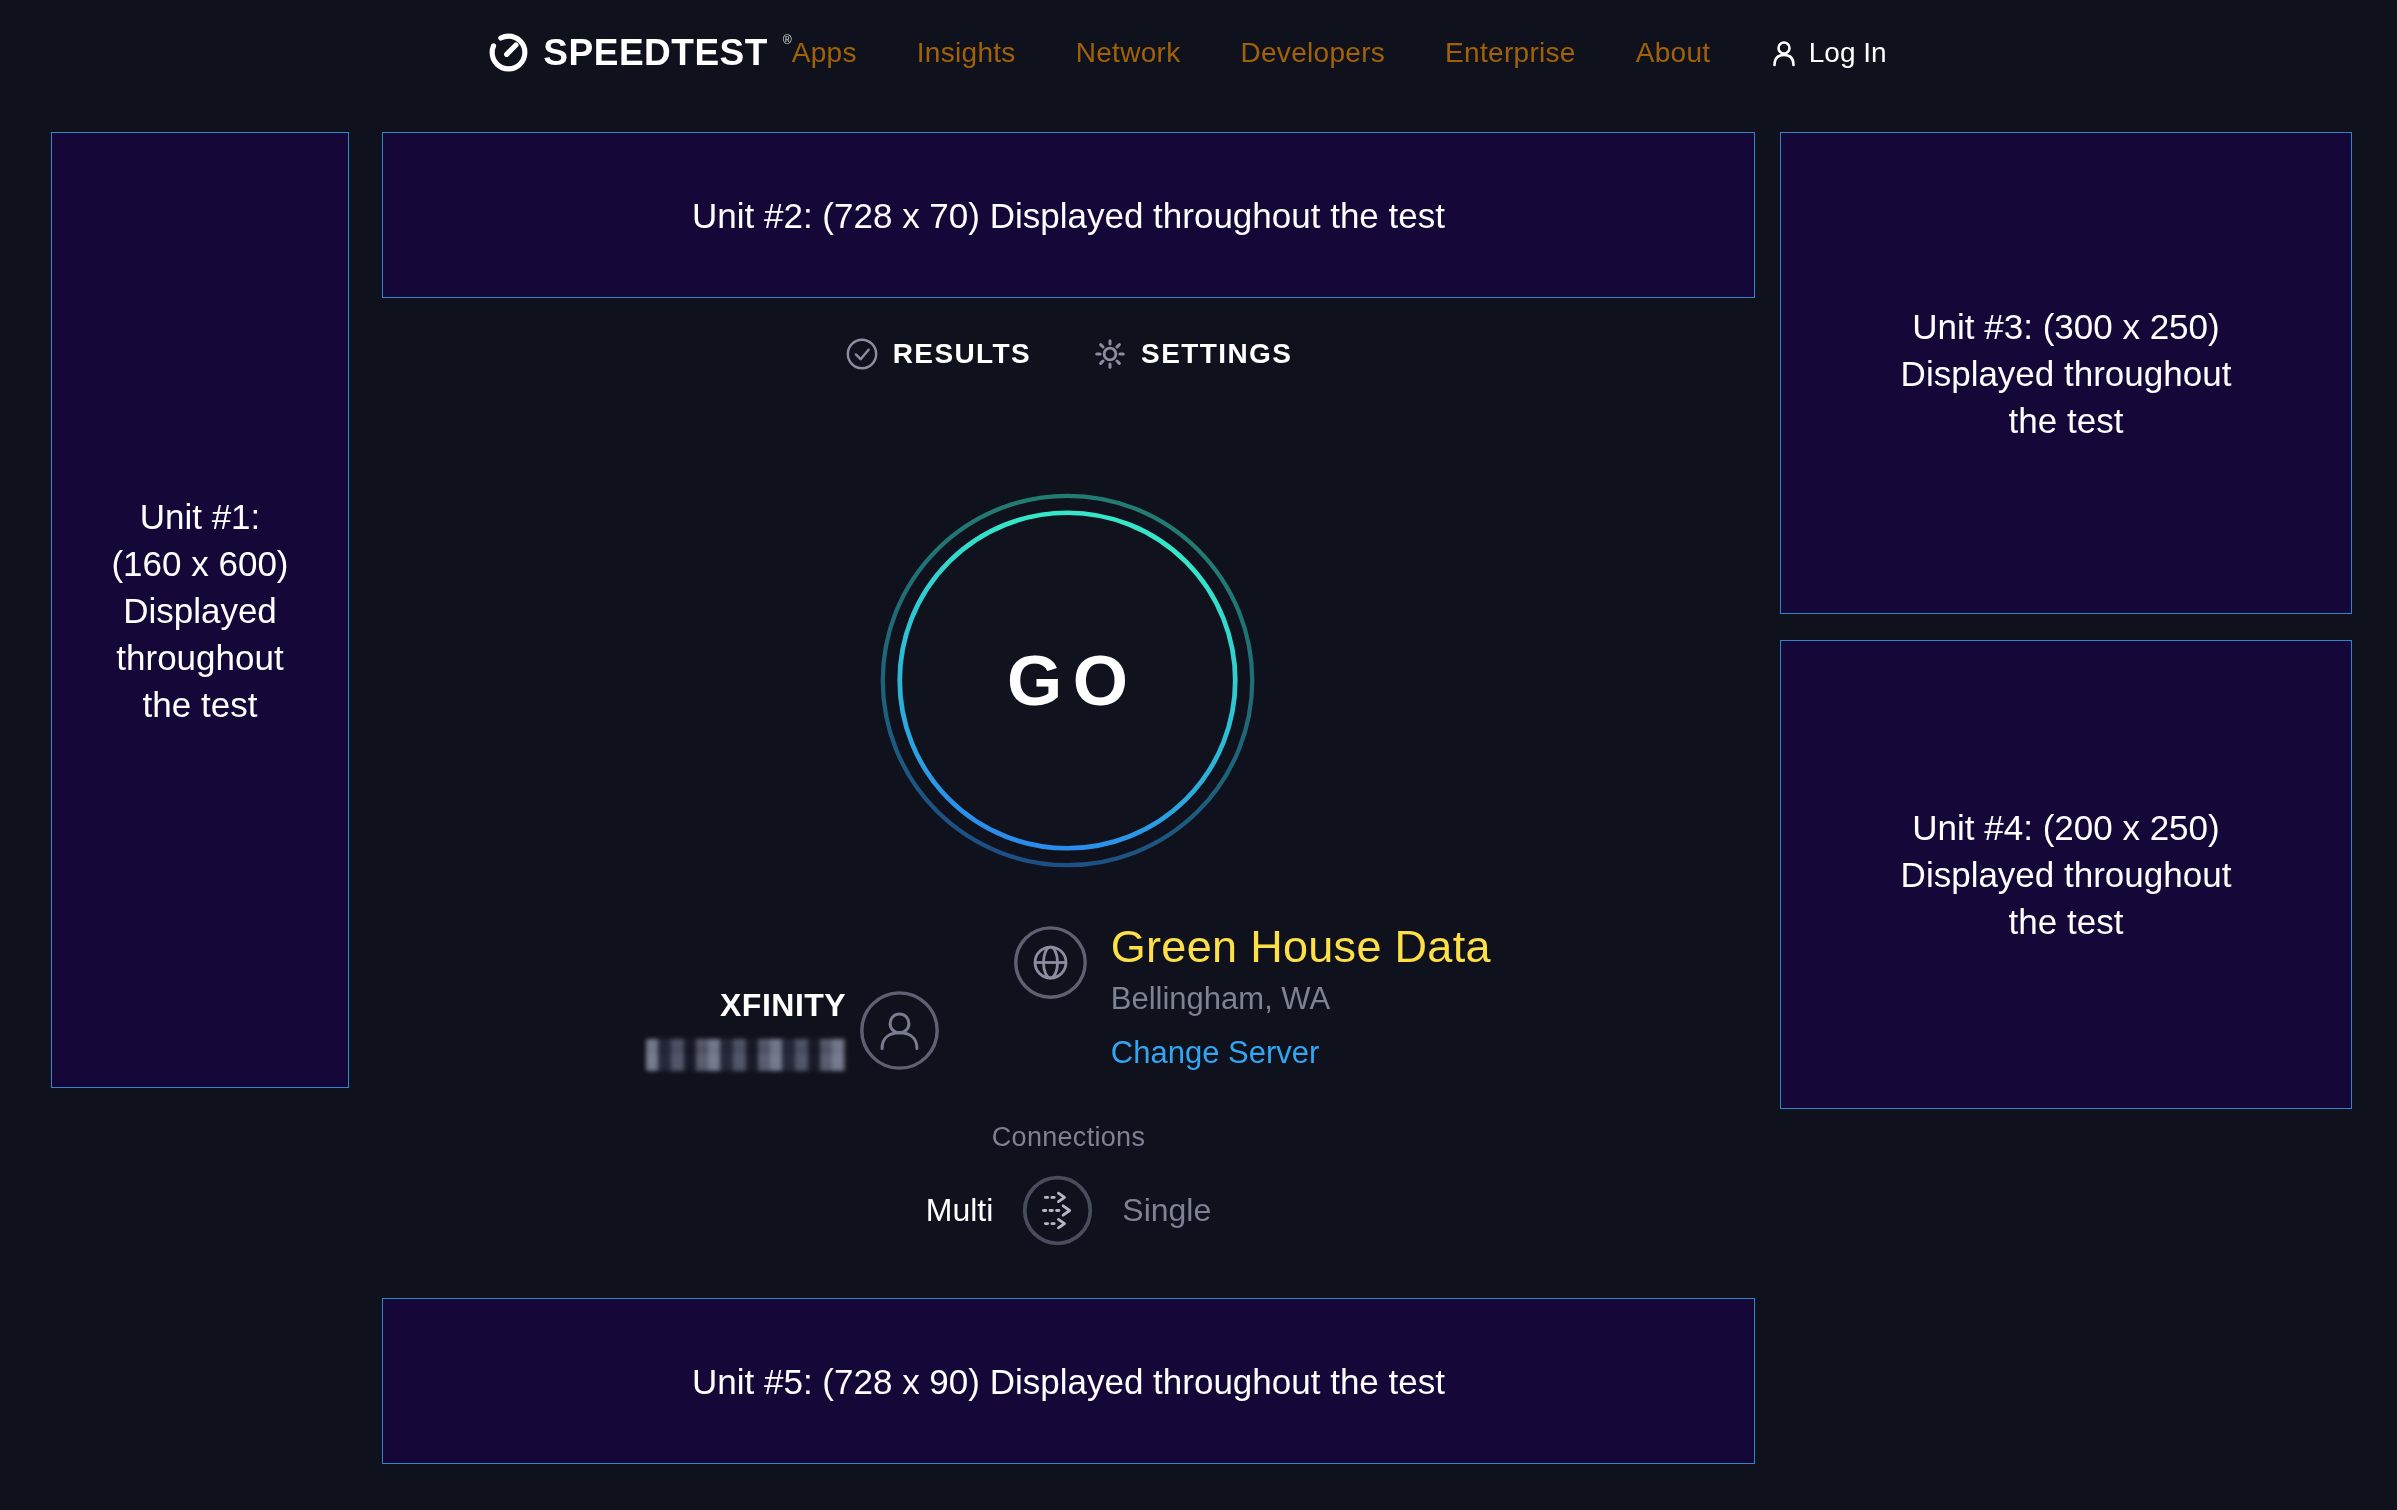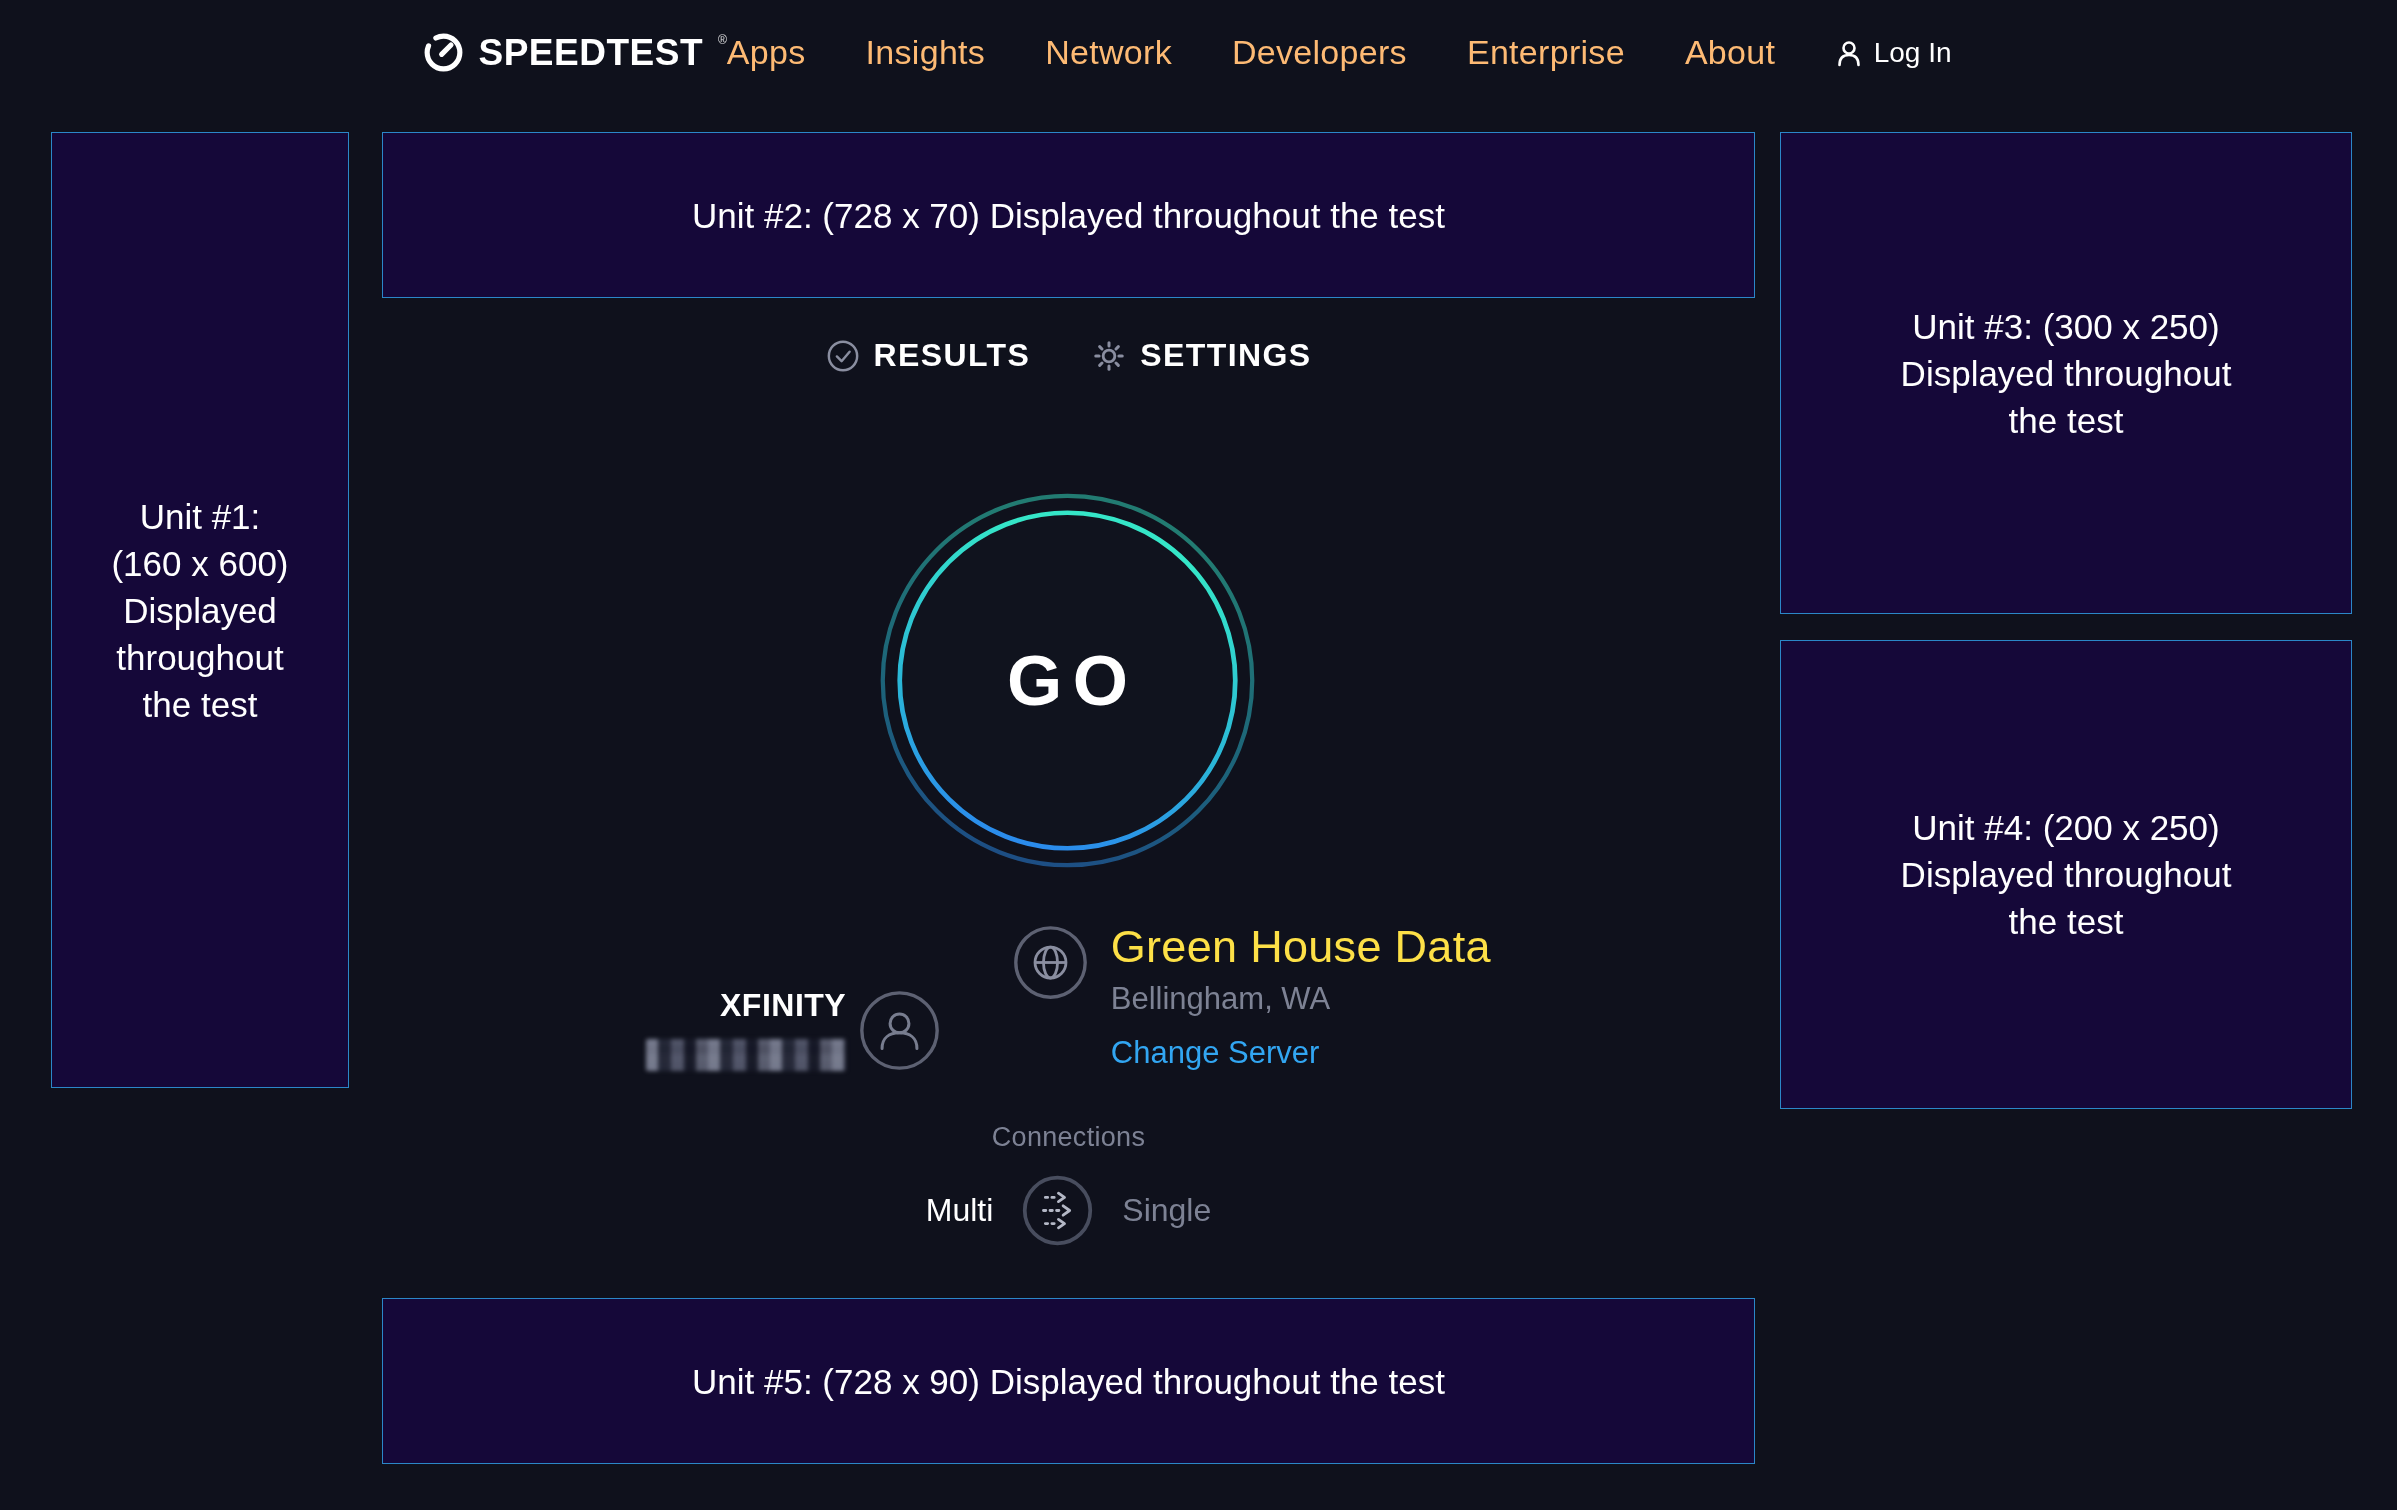--- a/index.html
+++ b/index.html
@@ -7,37 +7,37 @@
         font-family:"Liberation Sans",sans-serif;-webkit-font-smoothing:antialiased;}
 
   
   .navbar{position:absolute;top:0;left:0;width:2397px;height:105px;display:flex;
           align-items:center;justify-content:center;box-sizing:border-box;
           padding:0 75px 0 52px;}
   .logo{display:flex;align-items:center;gap:13px;color:#ffffff;cursor:pointer;}
   .logo-text{font-size:37px;font-weight:700;letter-spacing:0.5px;}
   .logo-mark{font-size:12.2px;position:relative;top:-12.2px;margin-left:1.9px;opacity:.85;}
   .nav-items{display:flex;align-items:center;gap:60px;}
-  .nav-item{color:#fdba74;font-size:34px;letter-spacing:0.3px;cursor:pointer;white-space:nowrap;}
+  .nav-item{color:#a16207;font-size:28px;letter-spacing:0.3px;cursor:pointer;white-space:nowrap;}
   .nav-login{display:flex;align-items:center;gap:10.4px;color:#ffffff;font-size:28px;cursor:pointer;}
 
   
   .ad{position:absolute;background:#150839;border:1.9px solid #2b87c8;box-sizing:border-box;
       display:flex;flex-direction:column;align-items:center;justify-content:center;
       text-align:center;color:#ffffff;font-size:35px;line-height:47px;}
   .ad-unit1{left:51px; top:132px; width:298px; height:956px;}
   .ad-unit2{left:382px; top:132px; width:1373px;height:166px;}
   .ad-unit3{left:1780px;top:132px; width:572px; height:482px;}
   .ad-unit4{left:1780px;top:640px; width:572px; height:469px;}
   .ad-unit5{left:382px; top:1298px;width:1373px;height:166px;}
 
   
   .tabs{position:absolute;left:382px;top:337px;width:1373px;display:flex;
         justify-content:center;gap:62px;}
-  .tab{display:flex;align-items:center;gap:14px;color:#ffffff;font-size:32px;
+  .tab{display:flex;align-items:center;gap:14px;color:#ffffff;font-size:28px;
        font-weight:700;letter-spacing:1.4px;cursor:pointer;}
 
   
   .go{position:absolute;left:879px;top:492px;width:377px;height:377px;cursor:pointer;}
   .go svg{position:absolute;left:0;top:0;}
   .go-label{position:absolute;left:0;top:0;width:100%;height:100%;display:flex;
             align-items:center;justify-content:center;color:#ffffff;font-size:71px;
             font-weight:700;letter-spacing:10.4px;padding-left:10.4px;box-sizing:border-box;}
 
   

